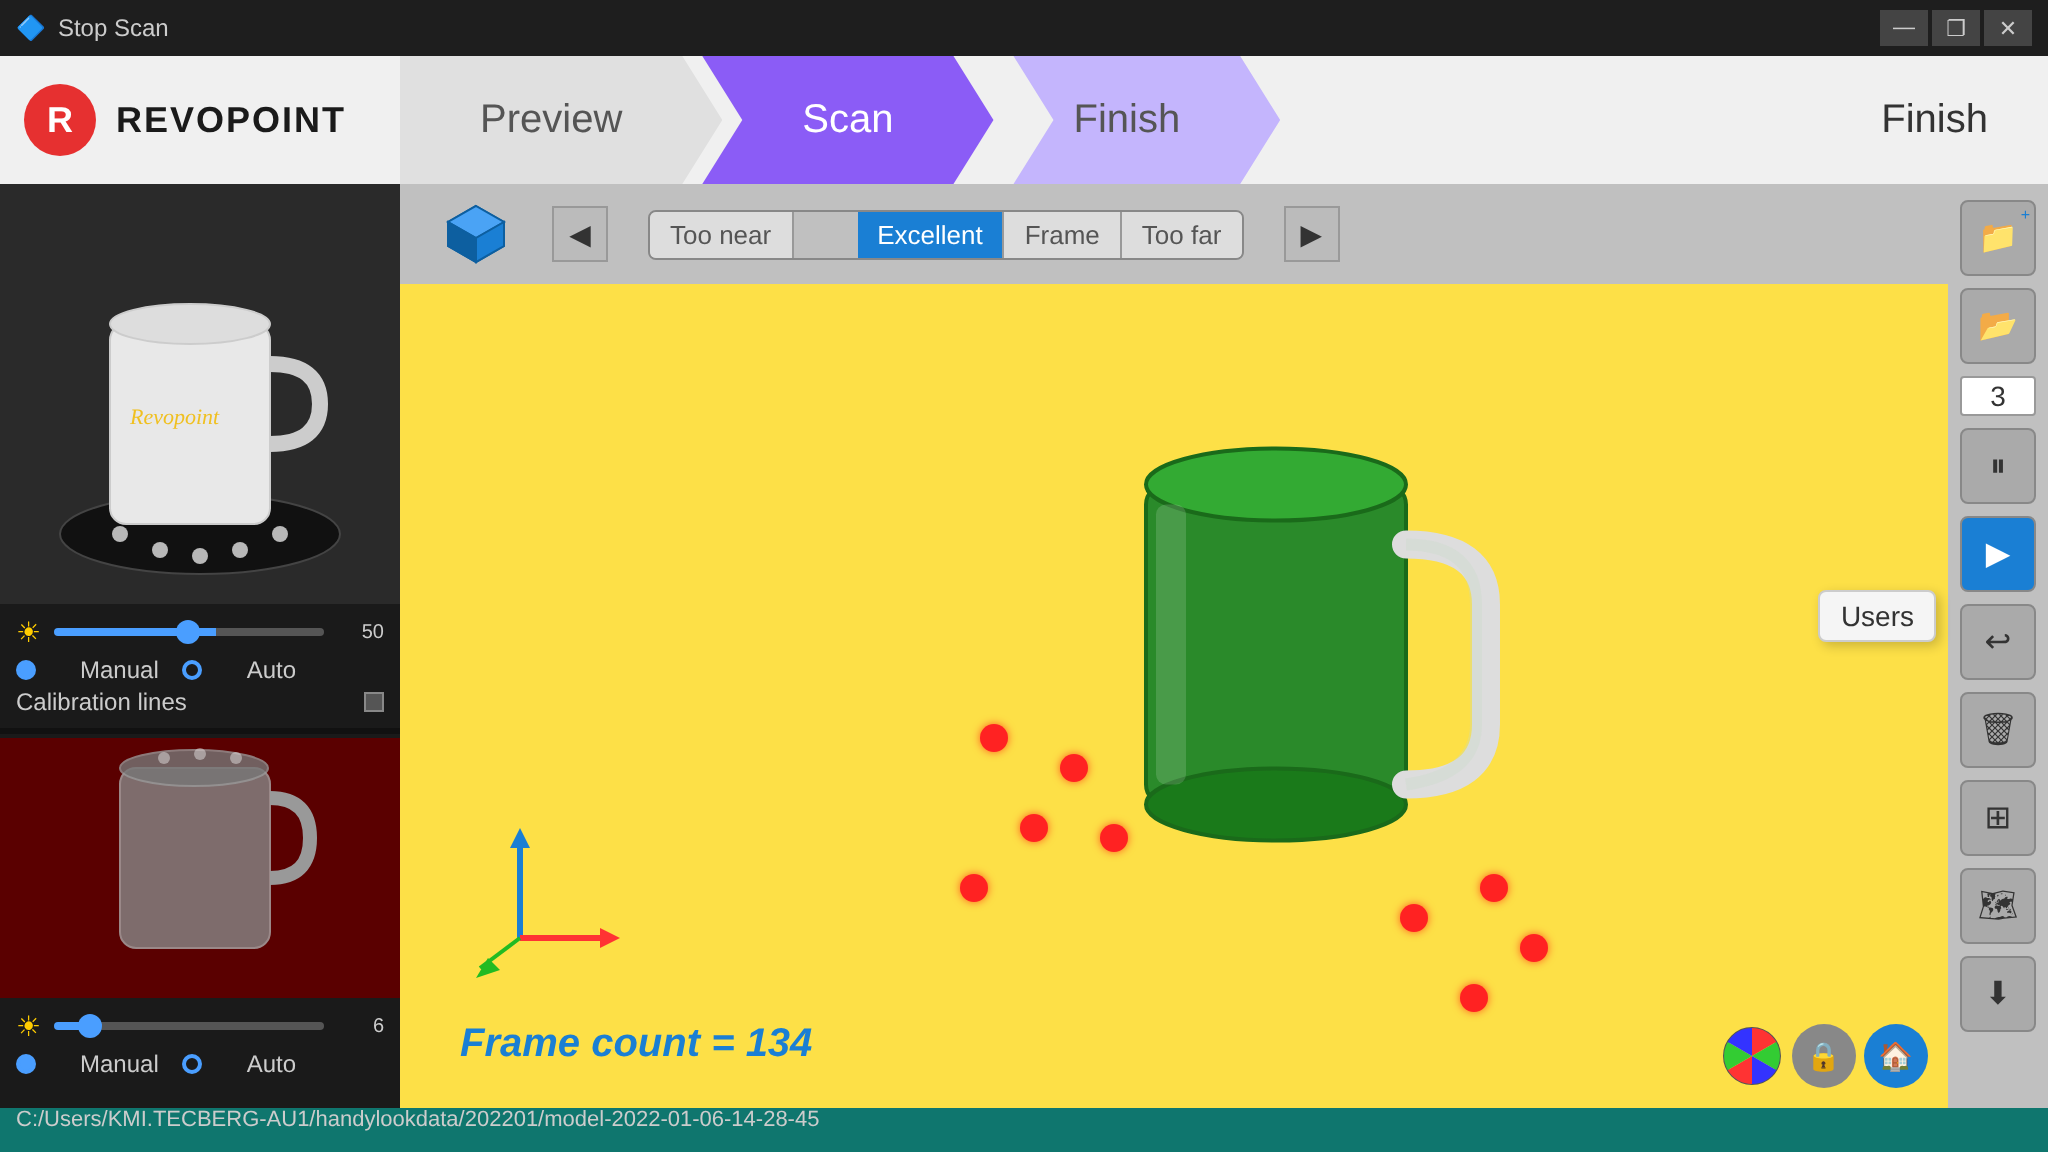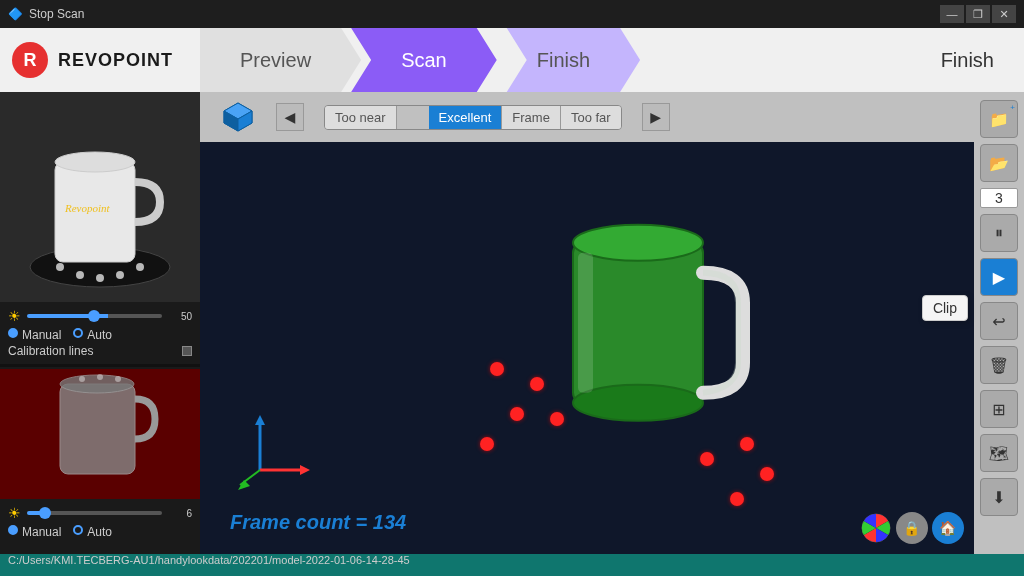--- a/index.html
+++ b/index.html
@@ -174,22 +174,22 @@
     }
     .radio-row {
       display: flex;
       align-items: center;
       gap: 12px;
       color: #ccc;
       font-size: 12px;
     }
     .radio-item {
       display: flex;
-      align-items: flex-start;
-      gap: 4px;
+      align-items: center;
+      gap: 22px;
     }
     .radio-dot {
       width: 10px;
       height: 10px;
       border-radius: 50%;
       border: 2px solid #4a9eff;
       background: #4a9eff;
     }
     .radio-dot.empty {
       background: transparent;
@@ -290,21 +290,21 @@
       display: flex;
       align-items: center;
       justify-content: center;
       cursor: pointer;
       font-size: 14px;
       color: #333;
     }
 
     #scan-viewport {
       flex: 1;
-      background: #0f172a;
+      background: #fde047;
       position: relative;
       overflow: hidden;
     }
 
     
     #mug-3d {
       position: absolute;
       left: 50%;
       top: 50%;
       transform: translate(-20%, -55%);
@@ -653,18 +653,18 @@
       <span>🗺</span>
     </div>
     <div class="right-btn">
       <span>⬇</span>
     </div>
   </div>
 
 </div>
 
 <div id="stop-tooltip">
-  <span>Clip</span>
+  <span>Users</span>
 </div>
 
 <div id="status-bar">
   <span>C:/Users/KMI.TECBERG-AU1/handylookdata/202201/model-2022-01-06-14-28-45</span>
 </div>
 
 </body></html>

